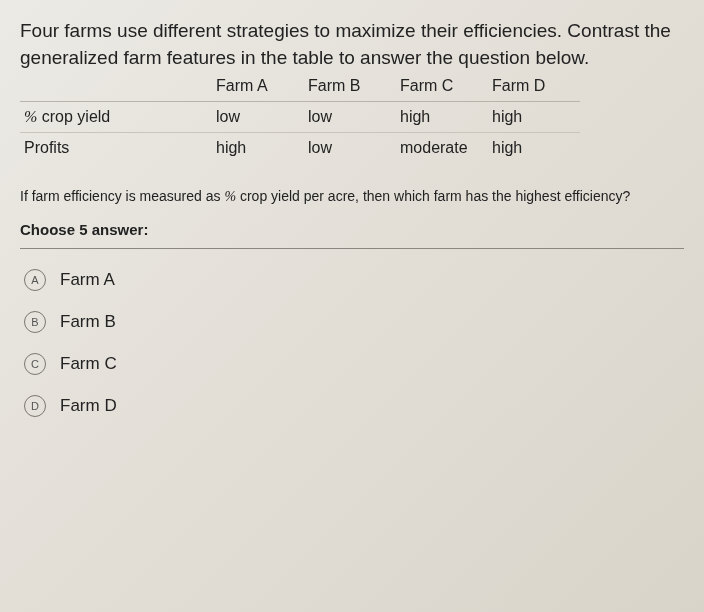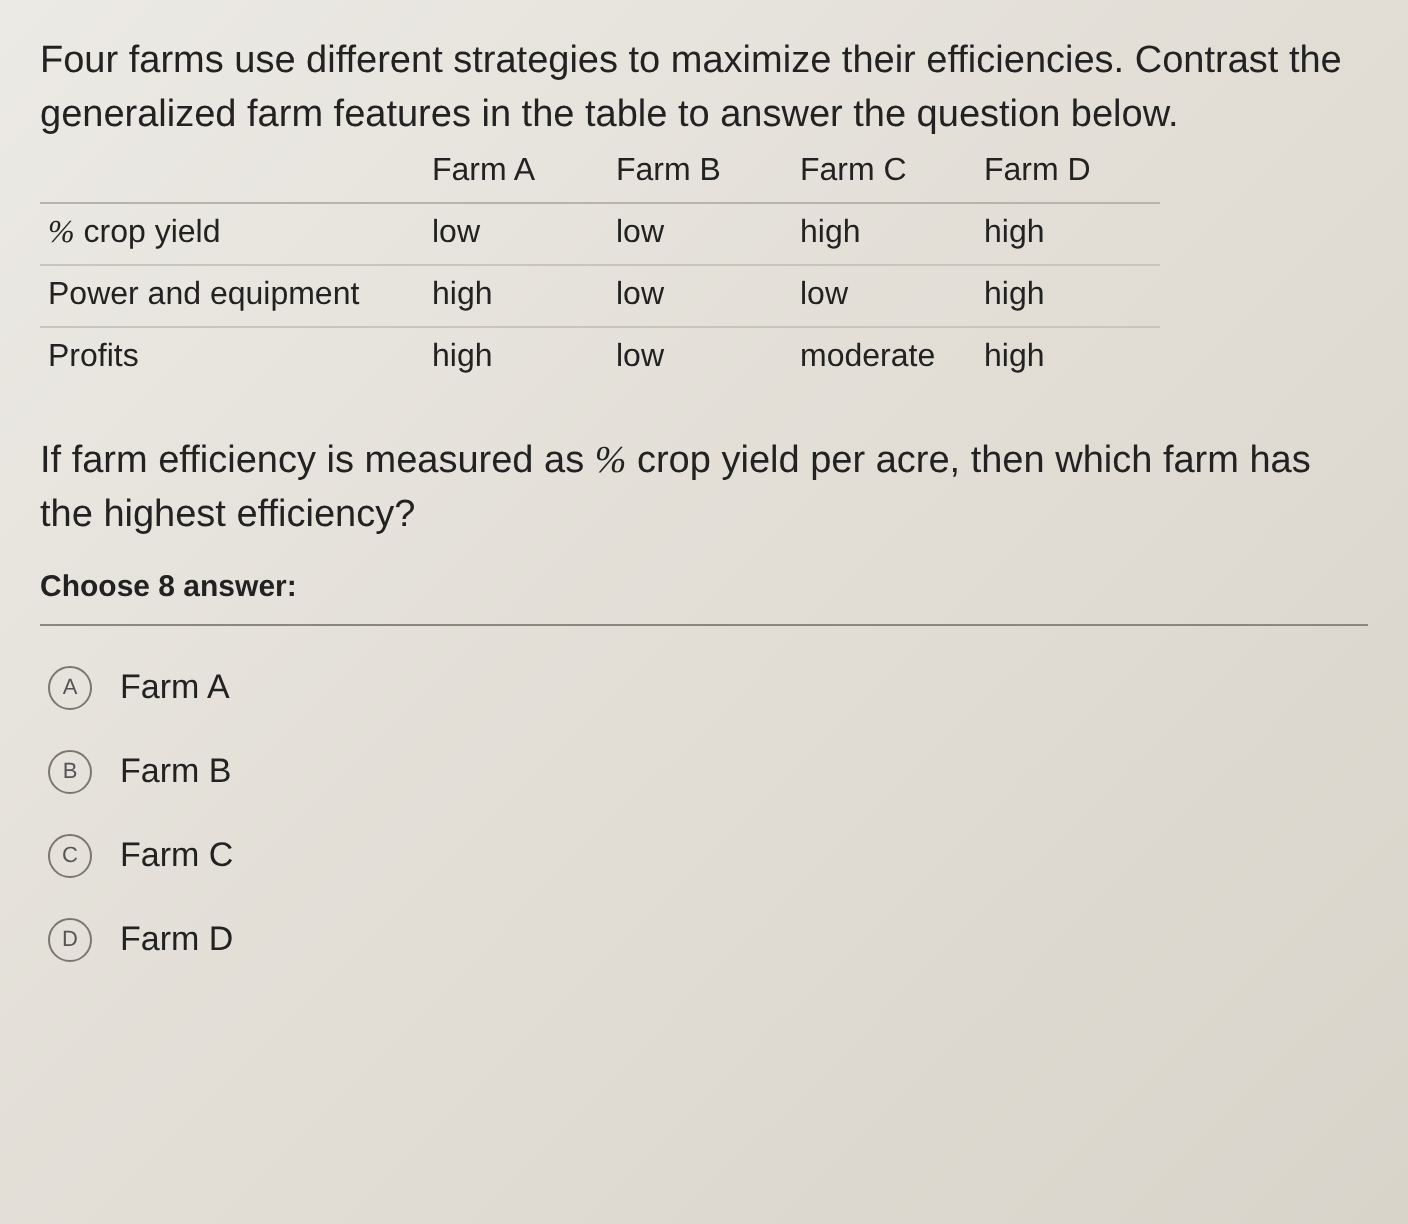--- a/index.html
+++ b/index.html
@@ -43,21 +43,21 @@
     min-width: 170px;
   }
   .col {
     min-width: 70px;
   }
   .pct {
     font-family: serif;
     font-style: italic;
   }
   .question {
-    font-size: 19px;
+    font-size: 14px;
     line-height: 1.4;
     margin-bottom: 14px;
     margin-top: 24px;
   }
   .choose {
     font-size: 15px;
     font-weight: 600;
     margin-bottom: 10px;
   }
   hr.sep {
@@ -103,41 +103,34 @@
   </thead>
   <tbody>
     <tr>
       <td class="rowhdr"><span class="pct">%</span><span> crop yield</span></td>
       <td>low</td>
       <td>low</td>
       <td>high</td>
       <td>high</td>
     </tr>
     <tr>
-      <td class="rowhdr">Power and equipment</td>
-      <td>high</td>
-      <td>low</td>
-      <td>low</td>
-      <td>high</td>
-    </tr>
-    <tr>
       <td class="rowhdr">Profits</td>
       <td>high</td>
       <td>low</td>
       <td>moderate</td>
       <td>high</td>
     </tr>
   </tbody>
 </table>
 
 <div class="question">
   <span>If farm efficiency is measured as </span><span class="pct">%</span><span> crop yield per acre, then which farm has the highest efficiency?</span>
 </div>
 
-<div class="choose">Choose 8 answer:</div>
+<div class="choose">Choose 5 answer:</div>
 
 <hr class="sep">
 
 <div class="option">
   <span class="radio">A</span>
   <span>Farm A</span>
 </div>
 <div class="option">
   <span class="radio">B</span>
   <span>Farm B</span>

